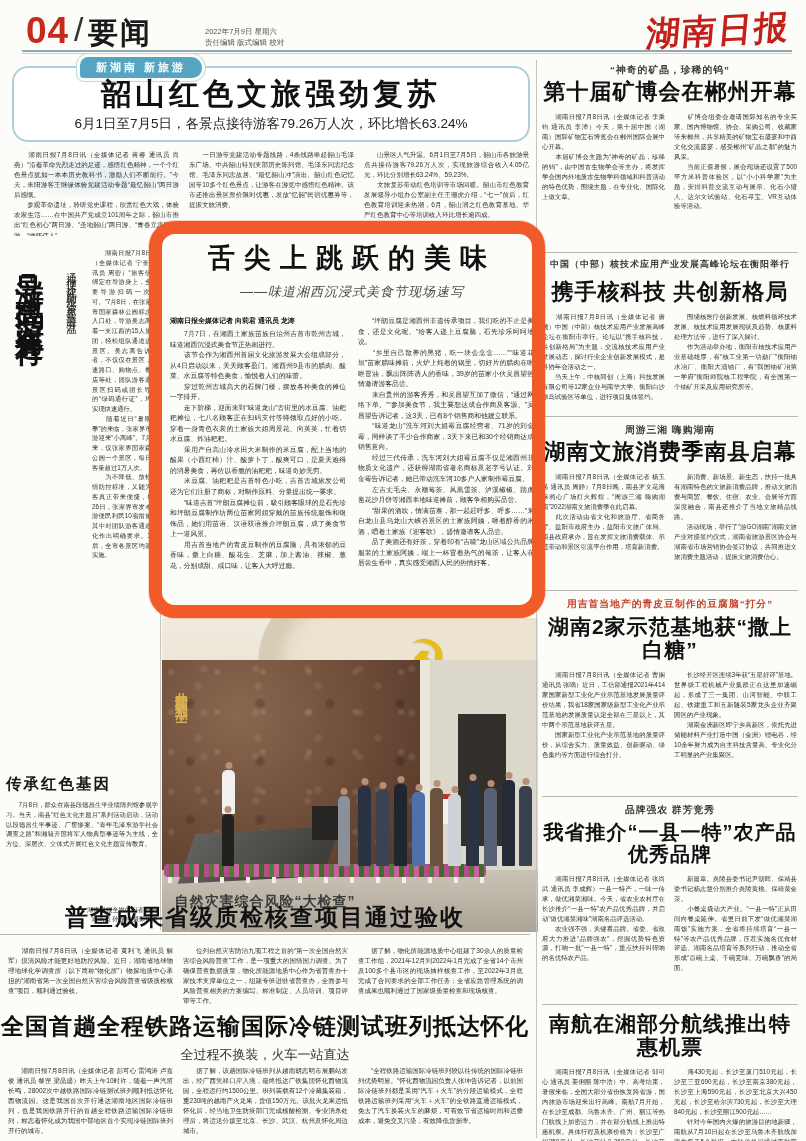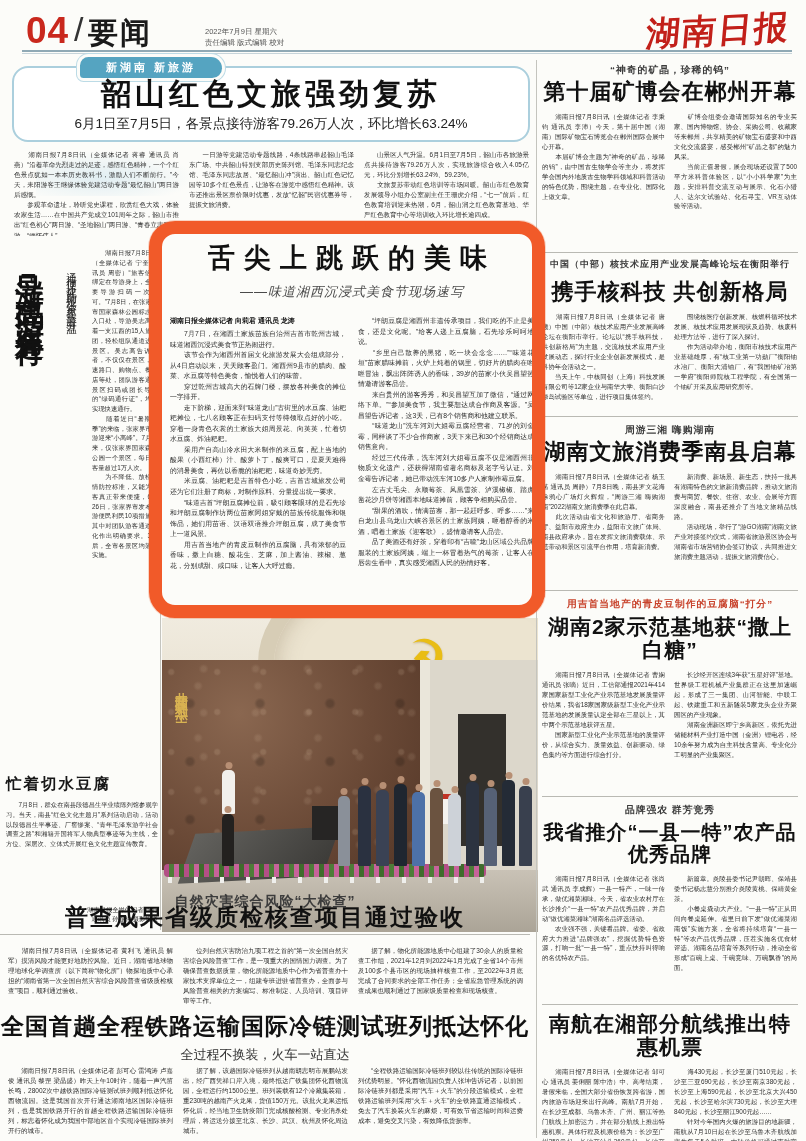--- a/index.html
+++ b/index.html
@@ -21,21 +21,21 @@
   .art-title { text-align:center; font-weight:900; color:#111; line-height:1.1; }
   .tiny { font-size:6.5px; line-height:1.55; color:#2e2e2e; text-align:justify; white-space:pre-line; overflow:hidden; }
   .cols { display:flex; overflow:hidden; }
   .cols > div { overflow:hidden; }
   .hrule { position:absolute; height:1px; background:#b9b9b3; }
   .vrule { position:absolute; width:1px; background:#c4c4be; }
   .byline { font-weight:bold; font-size:7px; color:#111; margin-bottom:3px; }
 
   
   .sh-box { position:absolute; left:12px; top:66px; width:518px; height:76px; border:2px solid #abcfdd; border-radius:16px; background:#fff; }
-  .sh-badge { position:absolute; left:66px; top:-11px; background:#55a4c1; color:#fff; font-size:11px; font-weight:bold; letter-spacing:3px; padding:3px 26px; border-radius:12px 16px 14px 5px; box-shadow:0 0 0 3px #fcfcf9, 0 0 0 4px #bcdbe6; }
+  .sh-badge { position:absolute; left:66px; top:-11px; background:#55a4c1; color:#fff; font-size:11px; font-weight:bold; letter-spacing:3px; padding:3px 16px; border-radius:12px 16px 14px 5px; box-shadow:0 0 0 3px #fcfcf9, 0 0 0 4px #bcdbe6; }
   .sh-title { position:absolute; left:0; right:0; top:9px; font-size:30px; letter-spacing:4px; }
   .sh-sub { position:absolute; left:0; right:0; top:47px; text-align:center; font-size:13.5px; color:#222; }
   .sh-body { position:absolute; left:14px; top:150px; width:516px; height:86px; gap:10px; }
   .sh-body > div { width:165px; }
   .sh-wave { position:absolute; left:36px; top:150px; width:160px; height:46px; background:radial-gradient(ellipse at 40% 60%, #cfe5ee 0%, rgba(207,229,238,0) 70%); opacity:.6; }
 
   
   .guide { position:absolute; left:6px; top:246px; width:152px; height:522px; }
   .guide-vtitle { position:absolute; left:4px; top:6px; writing-mode:vertical-rl; text-orientation:upright; font-size:29px; font-weight:900; letter-spacing:7px; color:#111; height:505px; }
   .guide-vsub { position:absolute; left:59px; top:18px; writing-mode:vertical-rl; text-orientation:upright; font-size:10.5px; letter-spacing:4px; color:#222; height:480px; }
@@ -130,21 +130,21 @@
   <div class="guide">
     <div class="guide-vtitle">导游『亮码』游客通行</div>
     <div class="guide-vsub">通行便捷化助推张家界旅游升温</div>
     <div class="guide-body tiny">　　湖南日报7月8日讯（全媒体记者 宁奎 通讯员 周密）“旅客信息绑定在导游身上，全队要导游扫码一次即可。”7月8日，在张家界市国家森林公园标志门入口处，导游吴志高带着一支江西的15人旅游团，轻松组队通道进入景区。吴志高告诉记者，不仅仅在景区，高速路口、购物点、餐饮店等处，团队游客通过景区扫码或团长导游的“绿码通行证”，均能实现快速通行。
 　　随着近日“暑期旺季”的来临，张家界市旅游迎来“小高峰”。7月以来，仅张家界国家森林公园一个景区，每日游客量超过1万人次。
 　　为不降低、放松疫情防控标准，又能为游客真正带来便捷，6月26日，张家界市发布旅游便民利民10项措施，其中对团队游客通道优化作出明确要求。3天后，全市各景区均落地实施。</div>
   </div>
   <div class="vrule" style="left:160px; top:246px; height:684px;"></div>
 
   <div class="cap">
-    <div class="cap-title">忙着切水豆腐</div>
+    <div class="cap-title">传承红色基因</div>
     <div class="cap-text tiny">　　7月8日，群众在南县段德昌生平业绩陈列馆参观学习。当天，南县“红色文化主题月”系列活动启动，活动以段德昌生平事迹、厂窖惨案、“青年毛泽东游学社会调查之路”和湘籍开国将军人物典型事迹等为主线，全方位、深层次、立体式开展红色文化主题宣传教育。</div>
     <div class="cap-credit">湖南日报全媒体记者 徐行
 通讯员 孙春柏 摄影报道</div>
   </div>
 
   <div class="photo">
     <div class="ph-ceiling"></div>
     <div class="ph-ring"></div>
     <span class="ph-star" style="left:146px; top:146px;">★</span>
     <span class="ph-star" style="left:160px; top:118px;">★</span>

